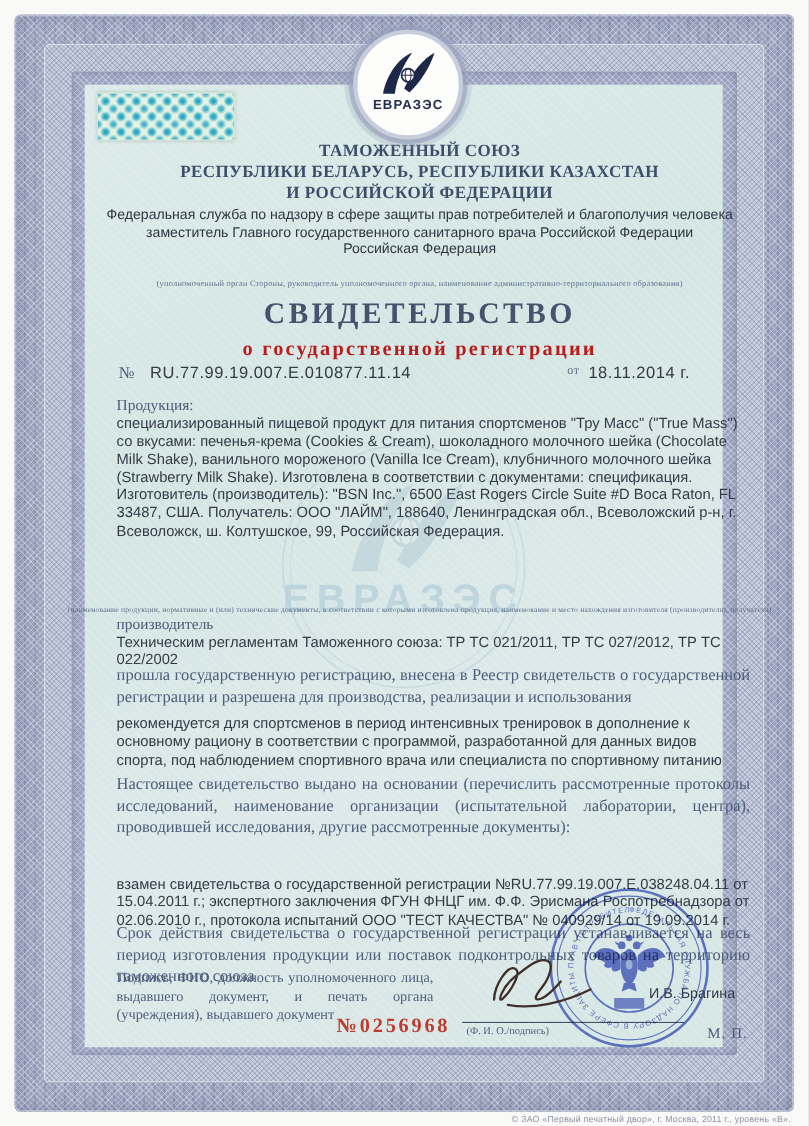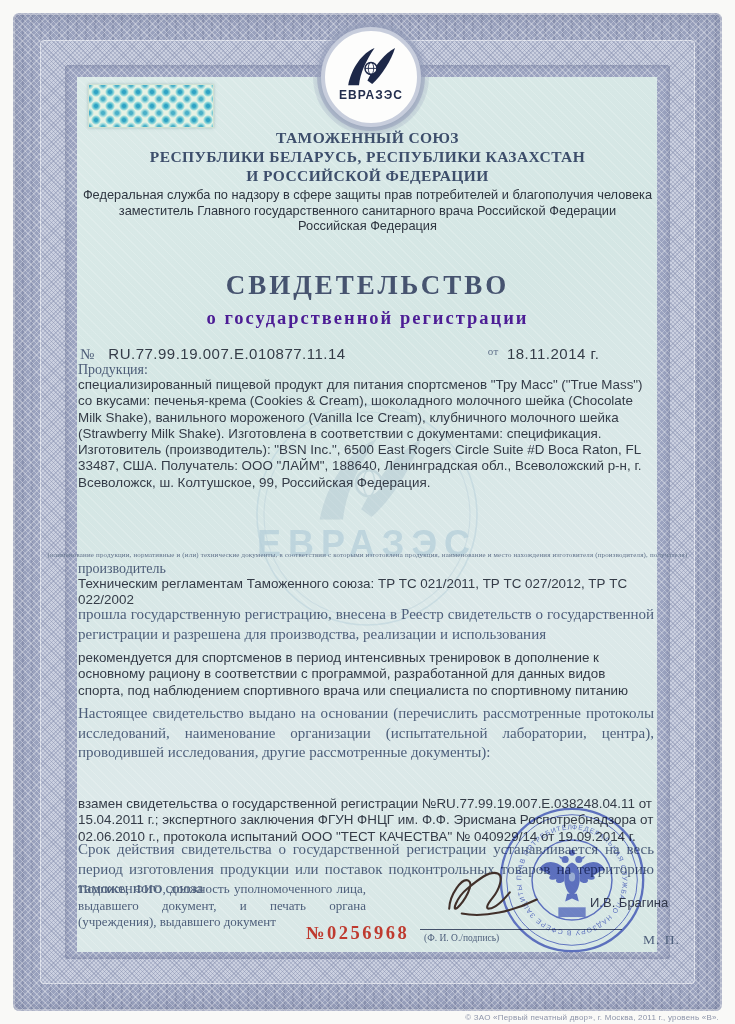--- a/index.html
+++ b/index.html
@@ -60,27 +60,27 @@
     position:absolute; z-index:5; left:88px; top:84px; width:124px; height:42px;
     background-color:#e7f2e4;
     background-image:
       radial-gradient(circle, #2fa3c4 1.5px, #86d3d8 3.5px, rgba(220,240,225,0) 5px),
       radial-gradient(circle, #49b0c8 1.5px, #a8dede 3.5px, rgba(220,240,225,0) 5px);
     background-size:14px 14px, 14px 14px;
     background-position:0 0, 7px 7px;
     border:1px solid #cfe0d2; box-shadow:0 0 3px rgba(80,120,130,.35);
   }
   
-  .abs { position:absolute; z-index:5; }
+  .abs { position:absolute; z-index:5;margin-left:28px; }
   .center { left:0; right:0; text-align:center; }
   .serif-head { font-weight:bold; color:#3d4e6b; font-size:15.5px; line-height:19px; letter-spacing:.4px; }
   .sans-head { font-family:"Liberation Sans", sans-serif; color:#2e3540; font-size:12.8px; line-height:15.5px; }
   .tiny-note { font-size:7.6px; color:#5f7089; letter-spacing:.2px; white-space:nowrap; }
   .cert-title { font-weight:bold; color:#46536f; font-size:27px; letter-spacing:3px; }
-  .cert-subtitle { font-weight:bold; color:#4c1d95; font-size:18.5px; letter-spacing:2px; }
+  .cert-subtitle { font-weight:bold; color:#b91c1c; font-size:18.5px; letter-spacing:2px; }
   .serif-label { color:#4c5c77; font-size:14px; }
   .sup-label { color:#5f7089; font-size:11px; position:relative; top:-4px; letter-spacing:.5px; }
   .sans-body { font-family:"Liberation Sans", sans-serif; color:#343b47; font-size:13.4px; line-height:16.3px; }
   .serif-body { color:#4d5e7a; font-size:15px; line-height:19.5px; text-align:justify; text-align-last:left; }
   .mono-num { font-family:"Liberation Sans", sans-serif; color:#343b47; font-size:15px; letter-spacing:.5px; }
   
   .watermark { position:absolute; z-index:3; left:242px; top:398px; opacity:.9; }
   
   .stamp { position:absolute; z-index:6; left:494px; top:802px; mix-blend-mode:multiply; }
   
@@ -138,25 +138,26 @@
     <div>РЕСПУБЛИКИ БЕЛАРУСЬ, РЕСПУБЛИКИ КАЗАХСТАН</div>
     <div>И РОССИЙСКОЙ ФЕДЕРАЦИИ</div>
   </div>
 
   <div class="abs center sans-head" style="top:187px;">
     <div>Федеральная служба по надзору в сфере защиты прав потребителей и благополучия человека</div>
     <div>заместитель Главного государственного санитарного врача Российской Федерации</div>
     <div>Российская Федерация</div>
   </div>
 
+  <div class="abs center tiny-note" style="top:253px;">(уполномоченный орган Стороны, руководитель уполномоченного органа, наименование административно-территориального образования)</div>
 
   <div class="abs center cert-title" style="top:270px;">СВИДЕТЕЛЬСТВО</div>
   <div class="abs center cert-subtitle" style="top:308px;">о государственной регистрации</div>
 
-  <div class="abs" style="top:345px; left:80px;">
+  <div class="abs" style="top:331px; left:80px;">
     <span class="serif-label" style="font-size:15px;">№</span>
     <span class="mono-num" style="margin-left:10px;">RU.77.99.19.007.E.010877.11.14</span>
     <span class="sup-label" style="margin-left:138px;">от</span>
     <span class="mono-num" style="margin-left:4px;">18.11.2014 г.</span>
   </div>
 
   <div class="abs serif-label" style="top:362px; left:78px;">Продукция:</div>
   <div class="abs sans-body" style="top:377px; left:78px; width:576px;">специализированный пищевой продукт для питания спортсменов "Тру Масс" ("True Mass") со вкусами: печенья-крема (Cookies &amp; Cream), шоколадного молочного шейка (Chocolate Milk Shake), ванильного мороженого (Vanilla Ice Cream), клубничного молочного шейка (Strawberry Milk Shake). Изготовлена в соответствии с документами: спецификация. Изготовитель (производитель): "BSN Inc.", 6500 East Rogers Circle Suite #D Boca Raton, FL 33487, США.  Получатель: ООО "ЛАЙМ", 188640, Ленинградская обл., Всеволожский р-н, г. Всеволожск, ш. Колтушское, 99, Российская Федерация.</div>
 
   <div class="abs tiny-note" style="top:551px; left:0; right:0; text-align:center; font-size:6.9px;">(наименование продукции, нормативные и (или) технические документы, в соответствии с которыми изготовлена продукция, наименование и место нахождения изготовителя (производителя), получателя)</div>

